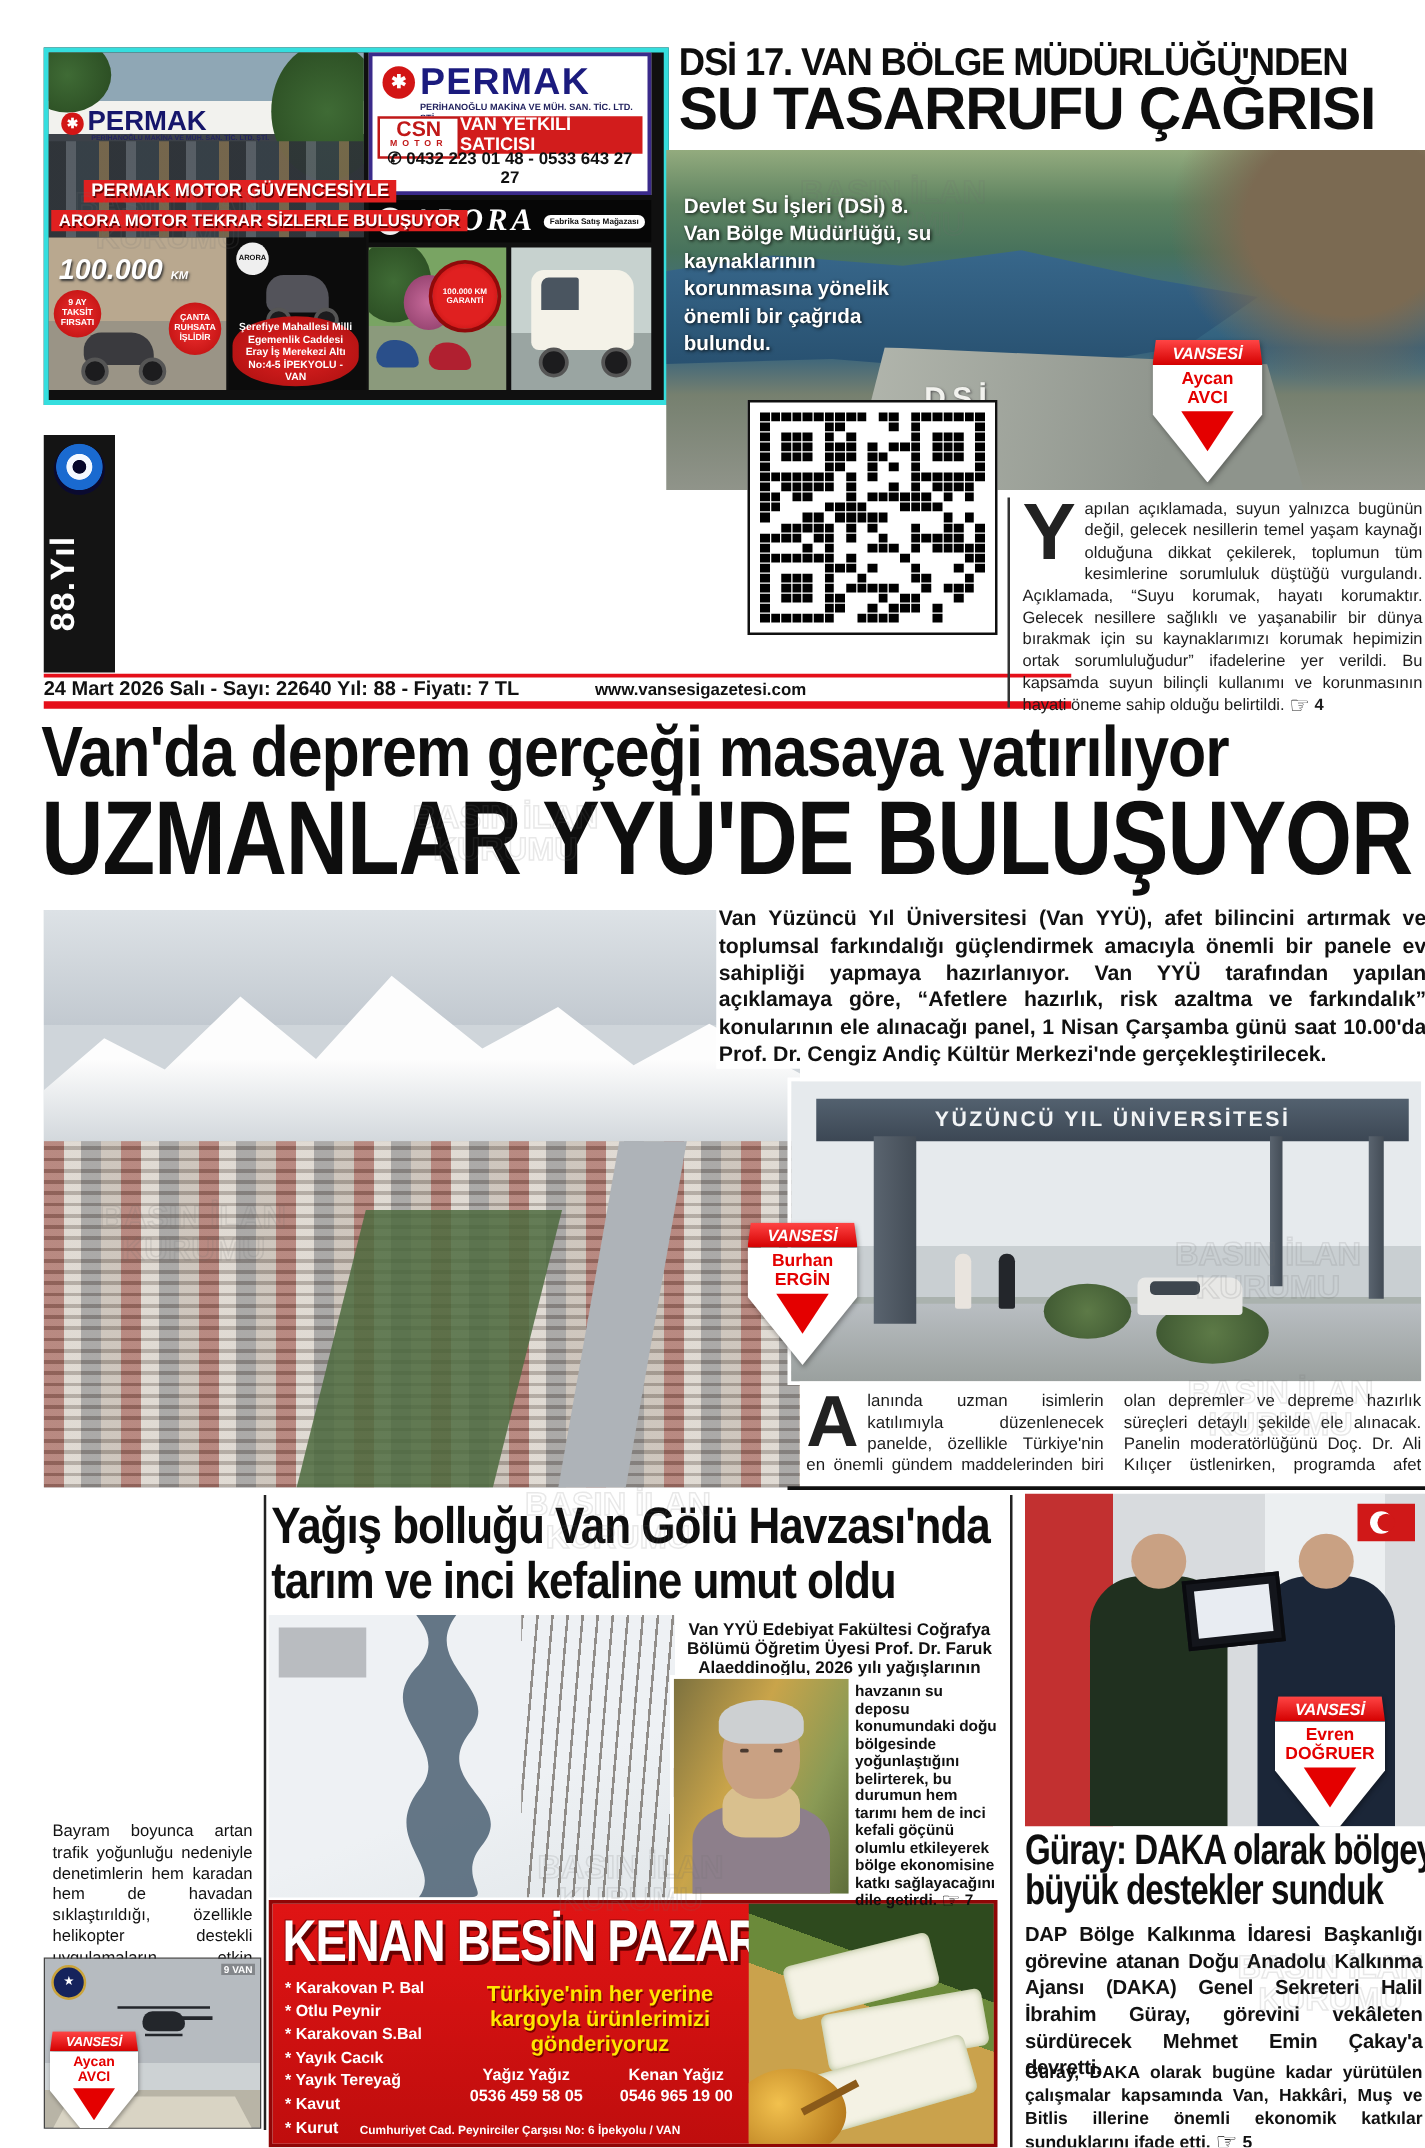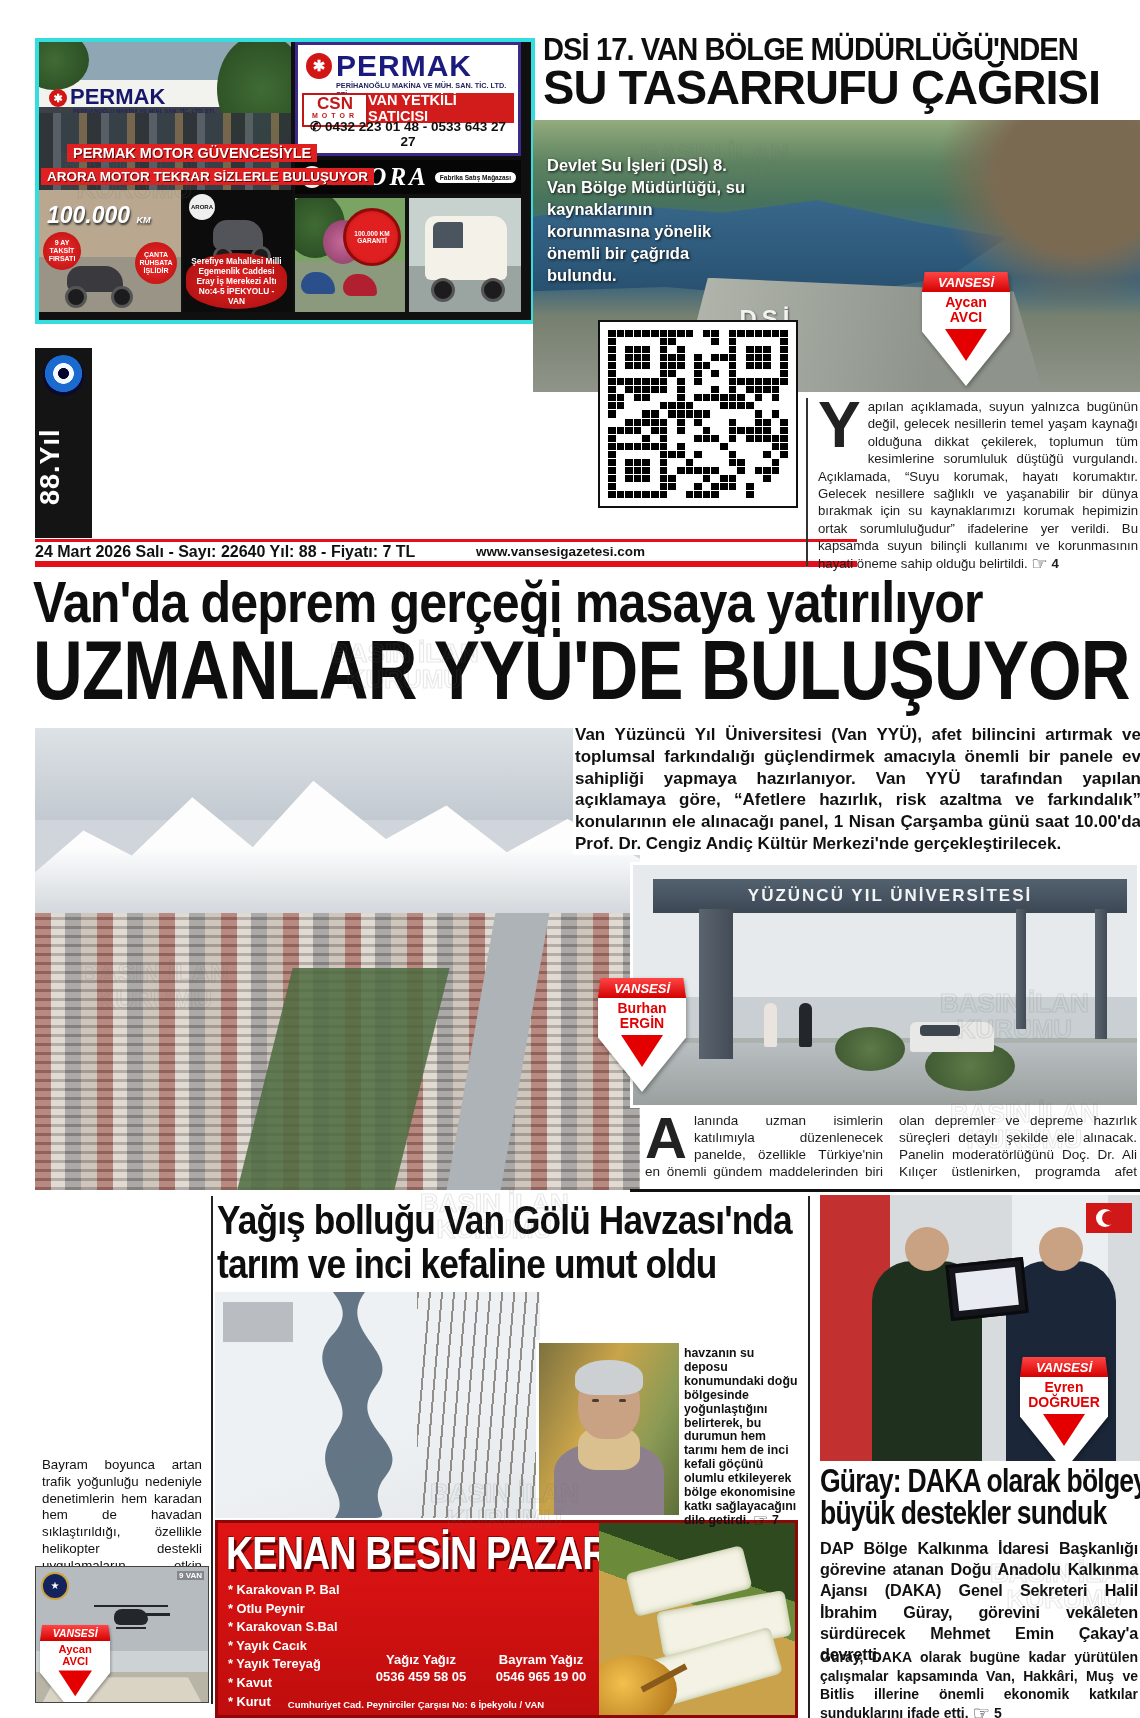--- a/index.html
+++ b/index.html
@@ -837,20 +837,21 @@
     <span class="cx" style="transform:scaleX(.86)">Yağış bolluğu Van Gölü Havzası'nda</span><br>
     <span class="cx" style="transform:scaleX(.86)">tarım ve inci kefaline umut oldu</span>
   </div>
   <div id="snow" class="photo">
     <div class="snow-house"></div>
     <div class="snow-trees"></div>
     <svg width="325" height="226" style="position:absolute;inset:0">
       <path d="M150,0 C120,40 190,60 160,95 C130,135 200,150 170,185 C150,210 180,226 160,226 L120,226 C140,200 90,180 120,140 C150,105 80,80 120,40 C135,22 125,10 118,0 Z" fill="#54687a" opacity="0.9"></path>
     </svg>
   </div>
+  <div id="rain-intro" class="abs">Van YYÜ Edebiyat Fakültesi Coğrafya Bölümü Öğretim Üyesi Prof. Dr. Faruk Alaeddinoğlu, 2026 yılı yağışlarının</div>
   <div id="portrait" class="photo">
     <div class="po-body"></div>
     <div class="po-scarf"></div>
     <div class="po-head">
       <div class="po-eye" style="left:22%"></div>
       <div class="po-eye" style="right:22%"></div>
     </div>
     <div class="po-hair"></div>
   </div>
   <div id="rain-col" class="abs">
@@ -862,26 +863,27 @@
     <div id="kenan-title"><span class="cx" style="transform:scaleX(.8)">KENAN BESİN PAZARI</span></div>
     <div id="kenan-products">
       <div>* Karakovan P. Bal</div>
       <div>* Otlu Peynir</div>
       <div>* Karakovan S.Bal</div>
       <div>* Yayık Cacık</div>
       <div>* Yayık Tereyağ</div>
       <div>* Kavut</div>
       <div>* Kurut</div>
     </div>
+    <div id="kenan-slogan">Türkiye'nin her yerine kargoyla ürünlerimizi gönderiyoruz</div>
     <div class="kenan-contact" style="left:148px;width:110px">
       <div>Yağız Yağız</div>
         <div>0536 459 58 05</div>
     </div>
     <div class="kenan-contact" style="left:268px;width:110px">
-      <div>Bayram Yağız</div>
+      <div>Kenan Yağız</div>
         <div>0546 965 19 00</div>
     </div>
     <div id="kenan-addr">Cumhuriyet Cad. Peynirciler Çarşısı No: 6 İpekyolu / VAN</div>
     <div id="cheese">
       <div class="ch-slab" style="left:30px;top:36px;width:120px;height:44px;transform:rotate(-14deg)"></div>
       <div class="ch-slab" style="left:60px;top:78px;width:130px;height:46px;transform:rotate(-10deg)"></div>
       <div class="ch-slab" style="left:40px;top:122px;width:140px;height:48px;transform:rotate(-16deg)"></div>
       <div class="ch-honey"></div>
       <div class="ch-dipper"></div>
     </div>

